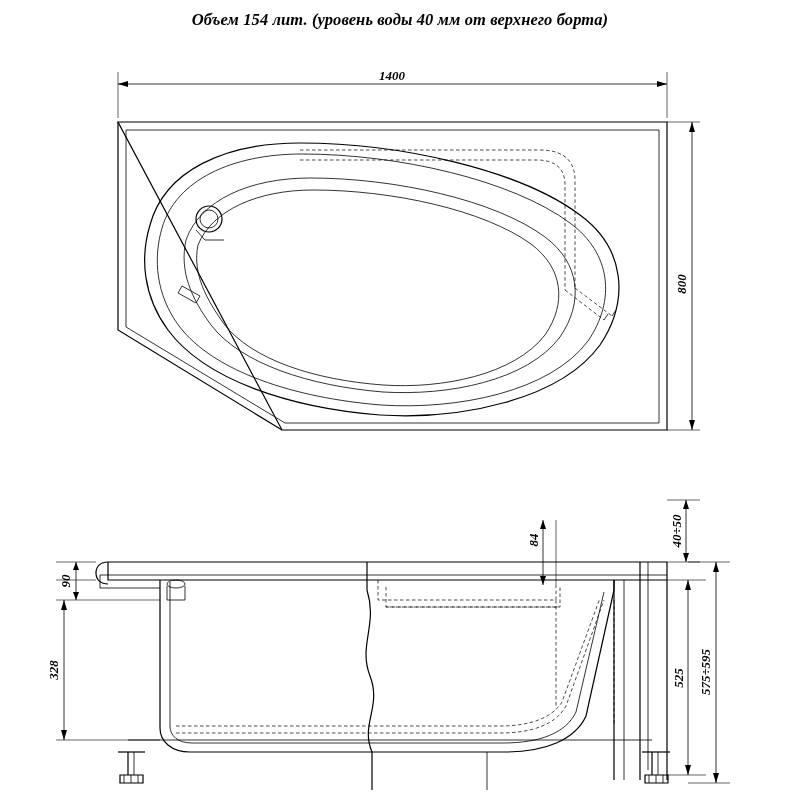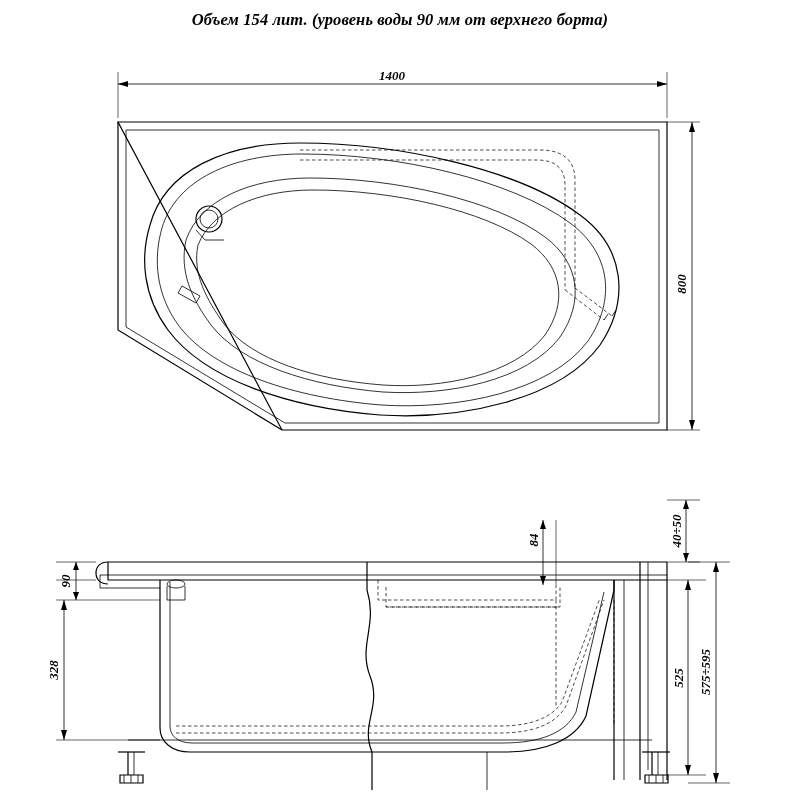--- a/index.html
+++ b/index.html
@@ -47,21 +47,21 @@
   .thin { fill: none; stroke: #000; stroke-width: 0.8; }
   .med  { fill: none; stroke: #000; stroke-width: 1.2; }
   .dashfine { fill: none; stroke: #000; stroke-width: 0.7; stroke-dasharray: 3.5 2.5; }
   .ext  { fill: none; stroke: #000; stroke-width: 0.6; }
 </style>
 </head>
 <body>
 
 <div id="stage">
 
-  <div id="title">Объем 154 лит. (уровень воды 90 мм от верхнего борта)</div>
+  <div id="title">Объем 154 лит. (уровень воды 40 мм от верхнего борта)</div>
 
   <svg width="800" height="800" viewBox="0 0 800 800">
 
     <g>
 
       <path class="med" d="M 118,122 L 667,122 L 667,430 L 282,430 Z"></path>
       <path class="med" d="M 118,122 L 118,330 L 282,430"></path>
 
       <path class="thin" d="M 126,130 L 659,130 L 659,423 L 285,423 L 126,327 Z"></path>
 

